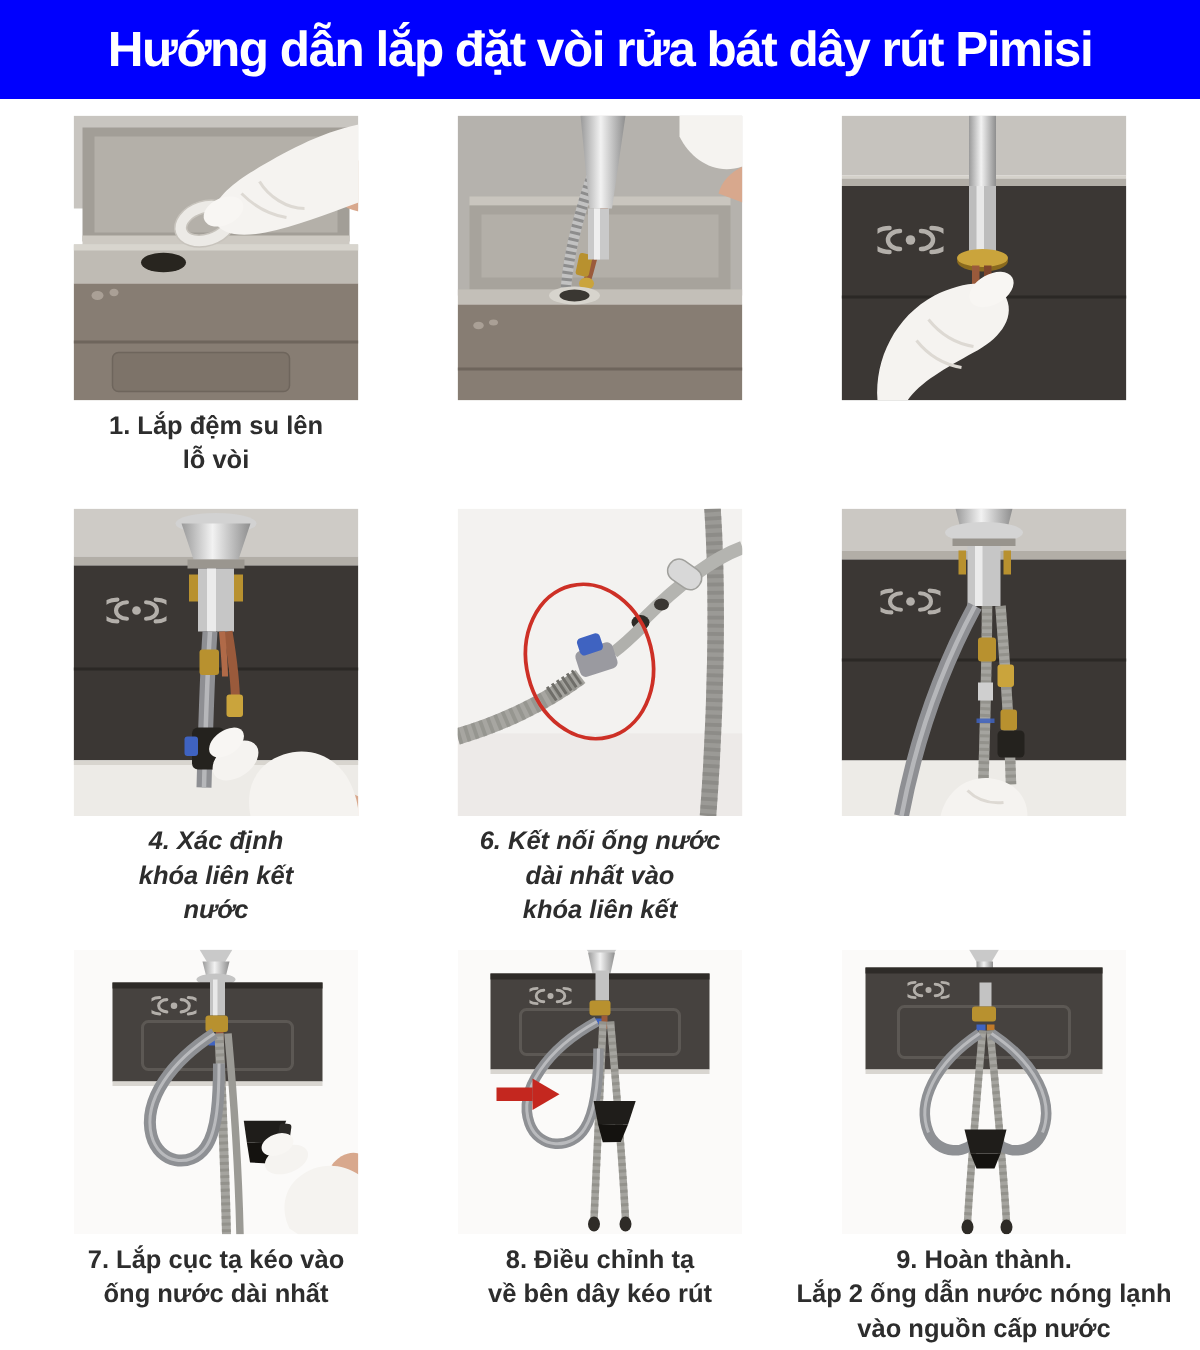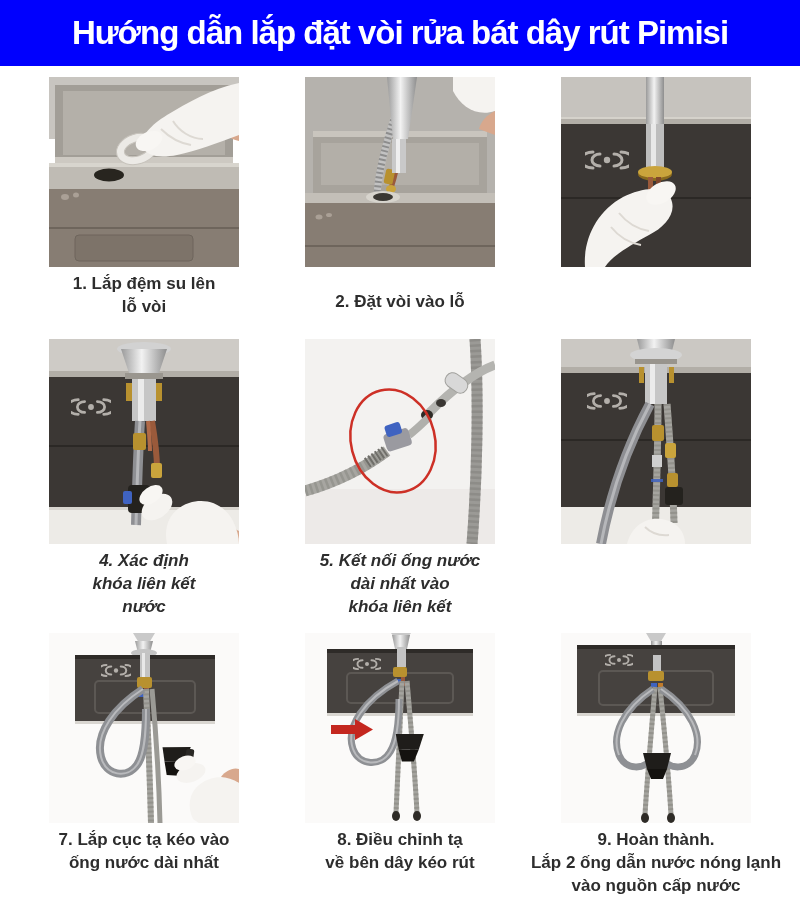--- a/index.html
+++ b/index.html
@@ -128,21 +128,20 @@
         <g>
           <ellipse cx="78" cy="120" rx="17" ry="6" fill="#d7d4cd"></ellipse>
           <ellipse cx="78" cy="120" rx="10" ry="4" fill="#3a3732"></ellipse>
         </g>
         <g>
           <path d="M148,0 L190,0 L190,34 C172,40 156,30 148,14 Z" fill="#f5f3f0"></path>
           <path d="M190,34 C182,38 176,44 174,52 L190,58 Z" fill="#d8a88d"></path>
         </g>
       </svg>
     </div>
-    <div class="caption cap-r1 single">2. Đặt vòi vào lỗ</div>
   </div>
 
   <div class="cell">
     <div class="photo r1">
       <svg viewBox="0 0 190 190" width="190" height="190">
         <rect width="190" height="40" fill="#c6c3be"></rect>
         <rect y="40" width="190" height="2" fill="#d5d2cb"></rect>
         <rect y="42" width="190" height="5" fill="#b2aea7"></rect>
         <g>
           <rect y="47" width="190" height="143" fill="#3b3734"></rect>
@@ -241,21 +240,21 @@
           <path d="M62,124 L80,112" stroke="#6f6e69" stroke-width="11" stroke-dasharray="2 2" fill="none"></path>
         </g>
         <path d="M104,96 C112,90 118,84 124,78" stroke="#b0b0ac" stroke-width="8" fill="none"></path>
         <g transform="rotate(-18 92 102)">
           <rect x="80" y="92" width="26" height="18" rx="4" fill="#9a9aa0"></rect>
           <rect x="84" y="84" width="16" height="12" rx="3" fill="#3f63c1"></rect>
         </g>
         <ellipse cx="88" cy="102" rx="42" ry="52" fill="none" stroke="#cd3026" stroke-width="2.5" transform="rotate(-14 88 102)"></ellipse>
       </svg>
     </div>
-    <div class="caption cap-r2">5. Kết nối ống nước
+    <div class="caption cap-r2">6. Kết nối ống nước
 dài nhất vào
 khóa liên kết</div>
   </div>
 
   <div class="cell">
     <div class="photo r2">
       <svg viewBox="0 0 190 205" width="190" height="205">
         <rect width="190" height="28" fill="#cbc8c3"></rect>
         <rect y="28" width="190" height="6" fill="#b2aea7"></rect>
         <g>

